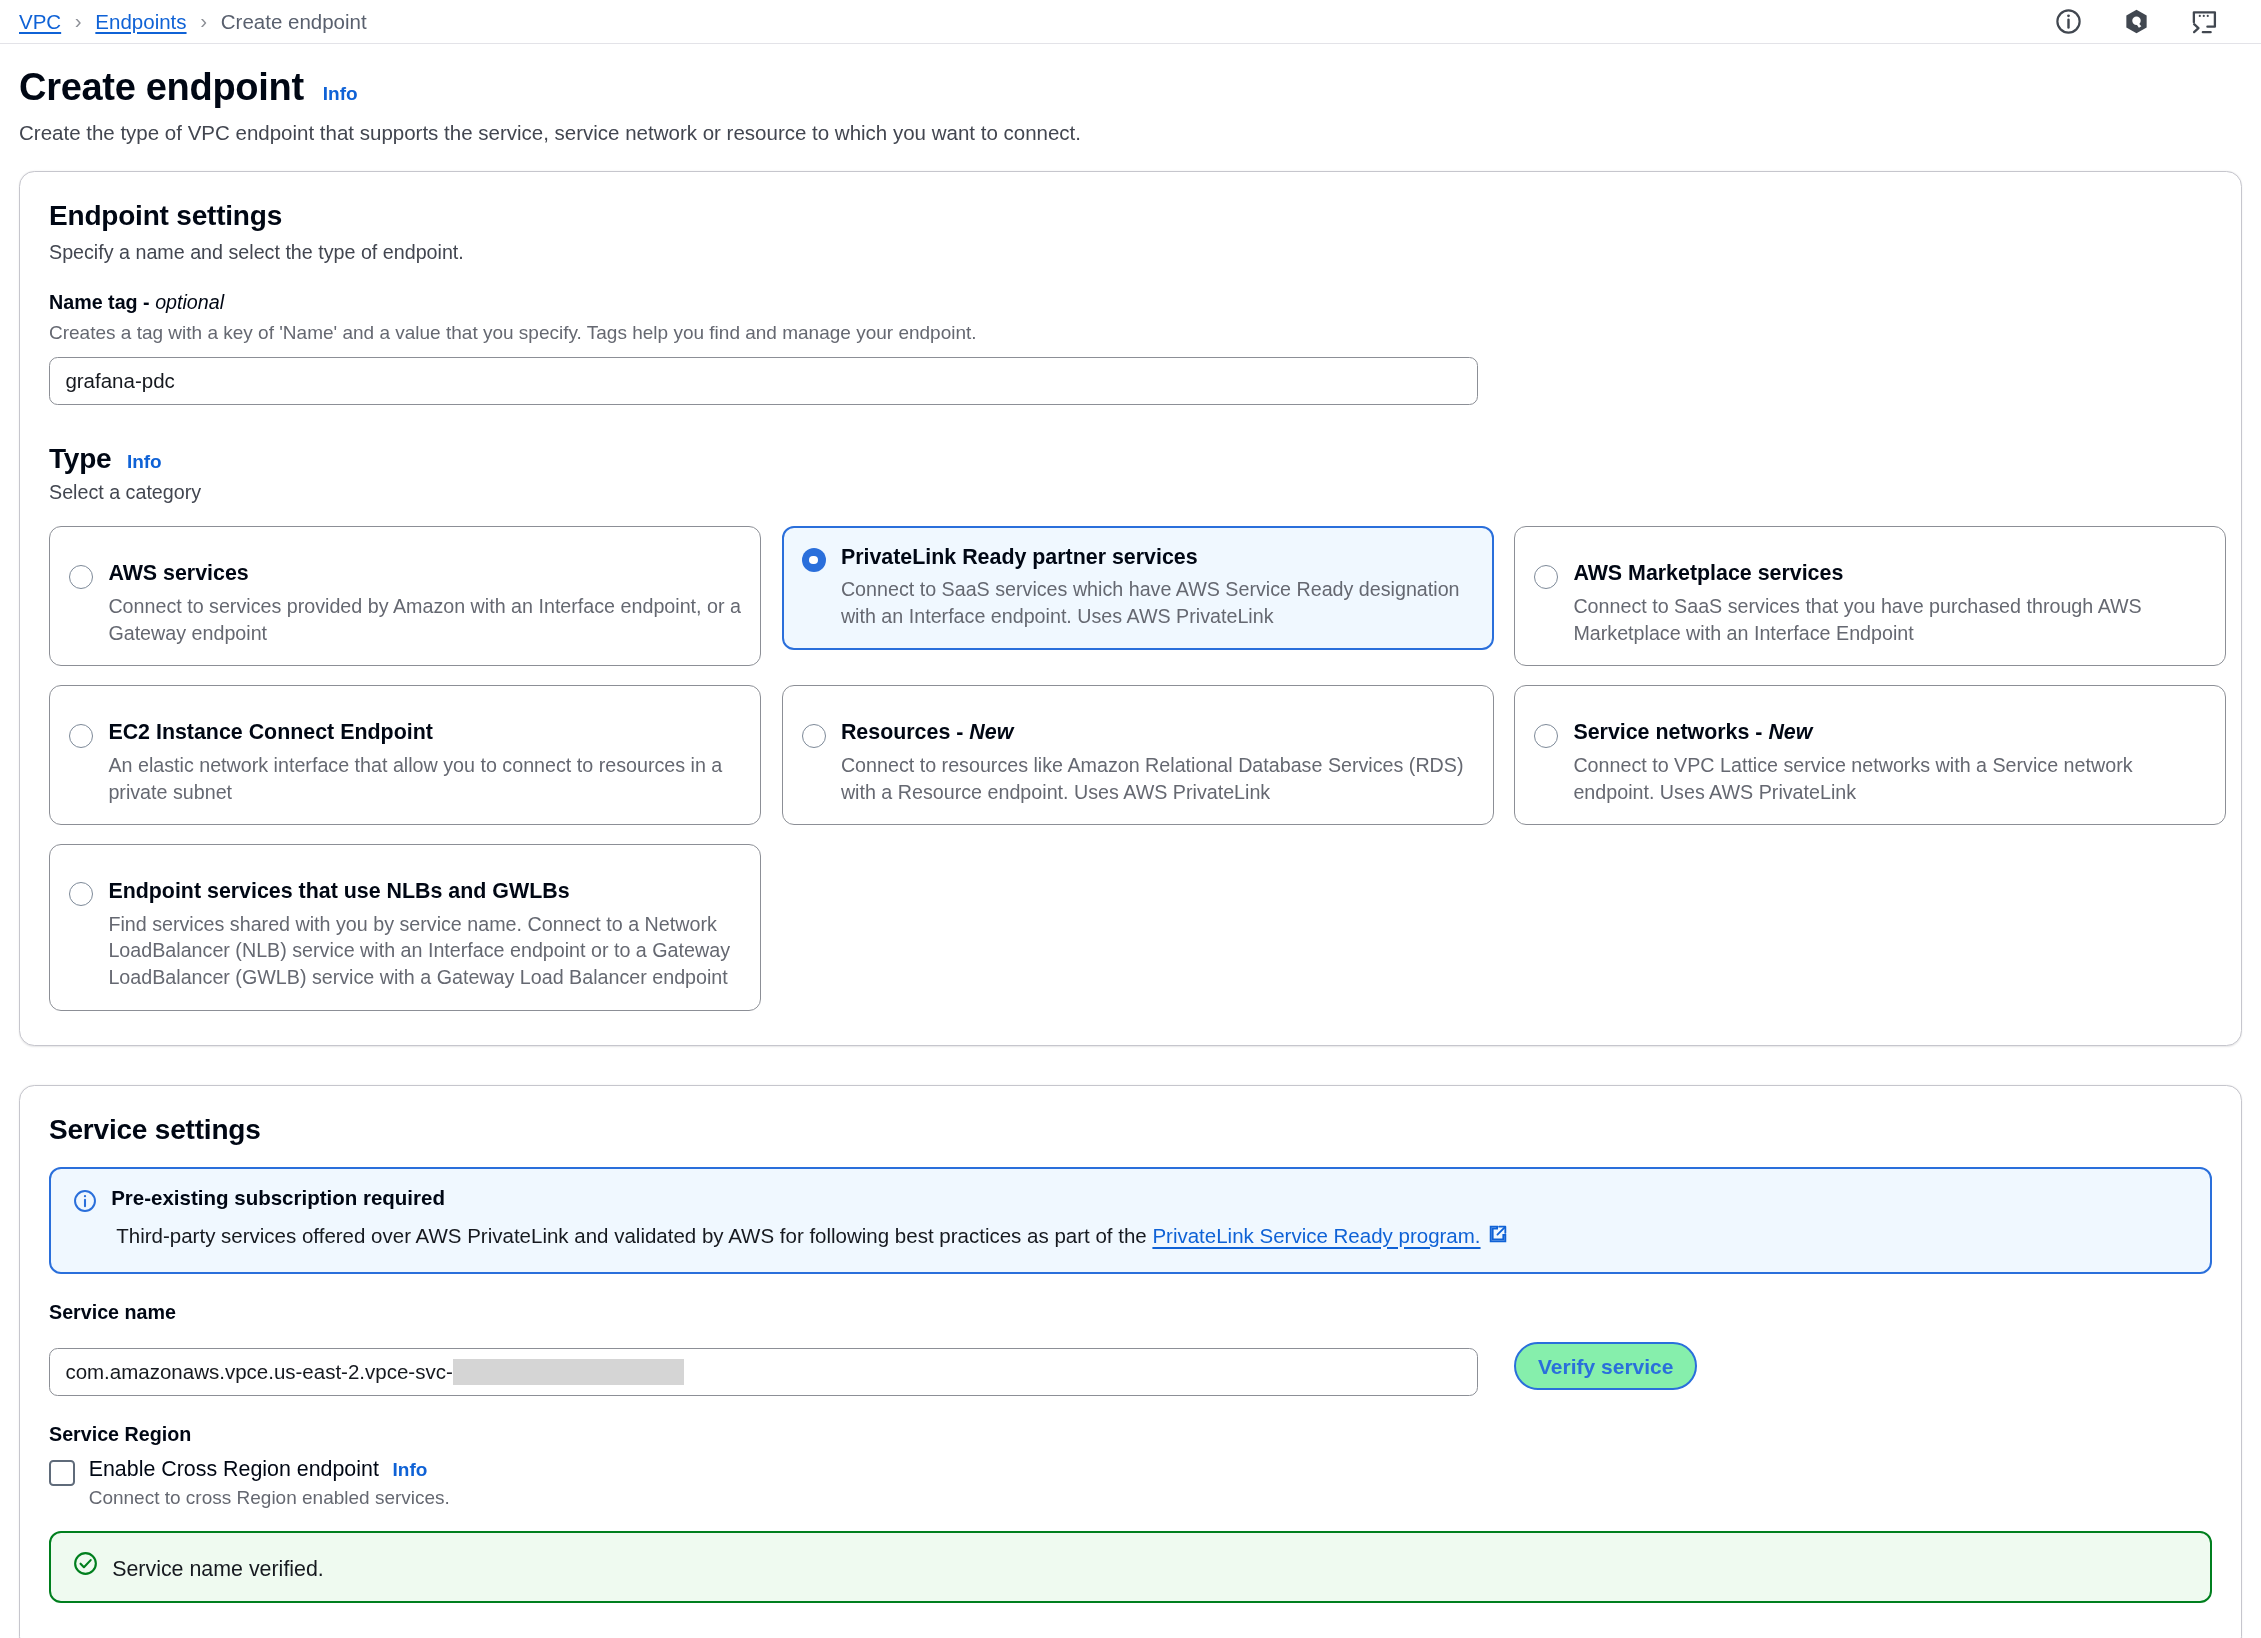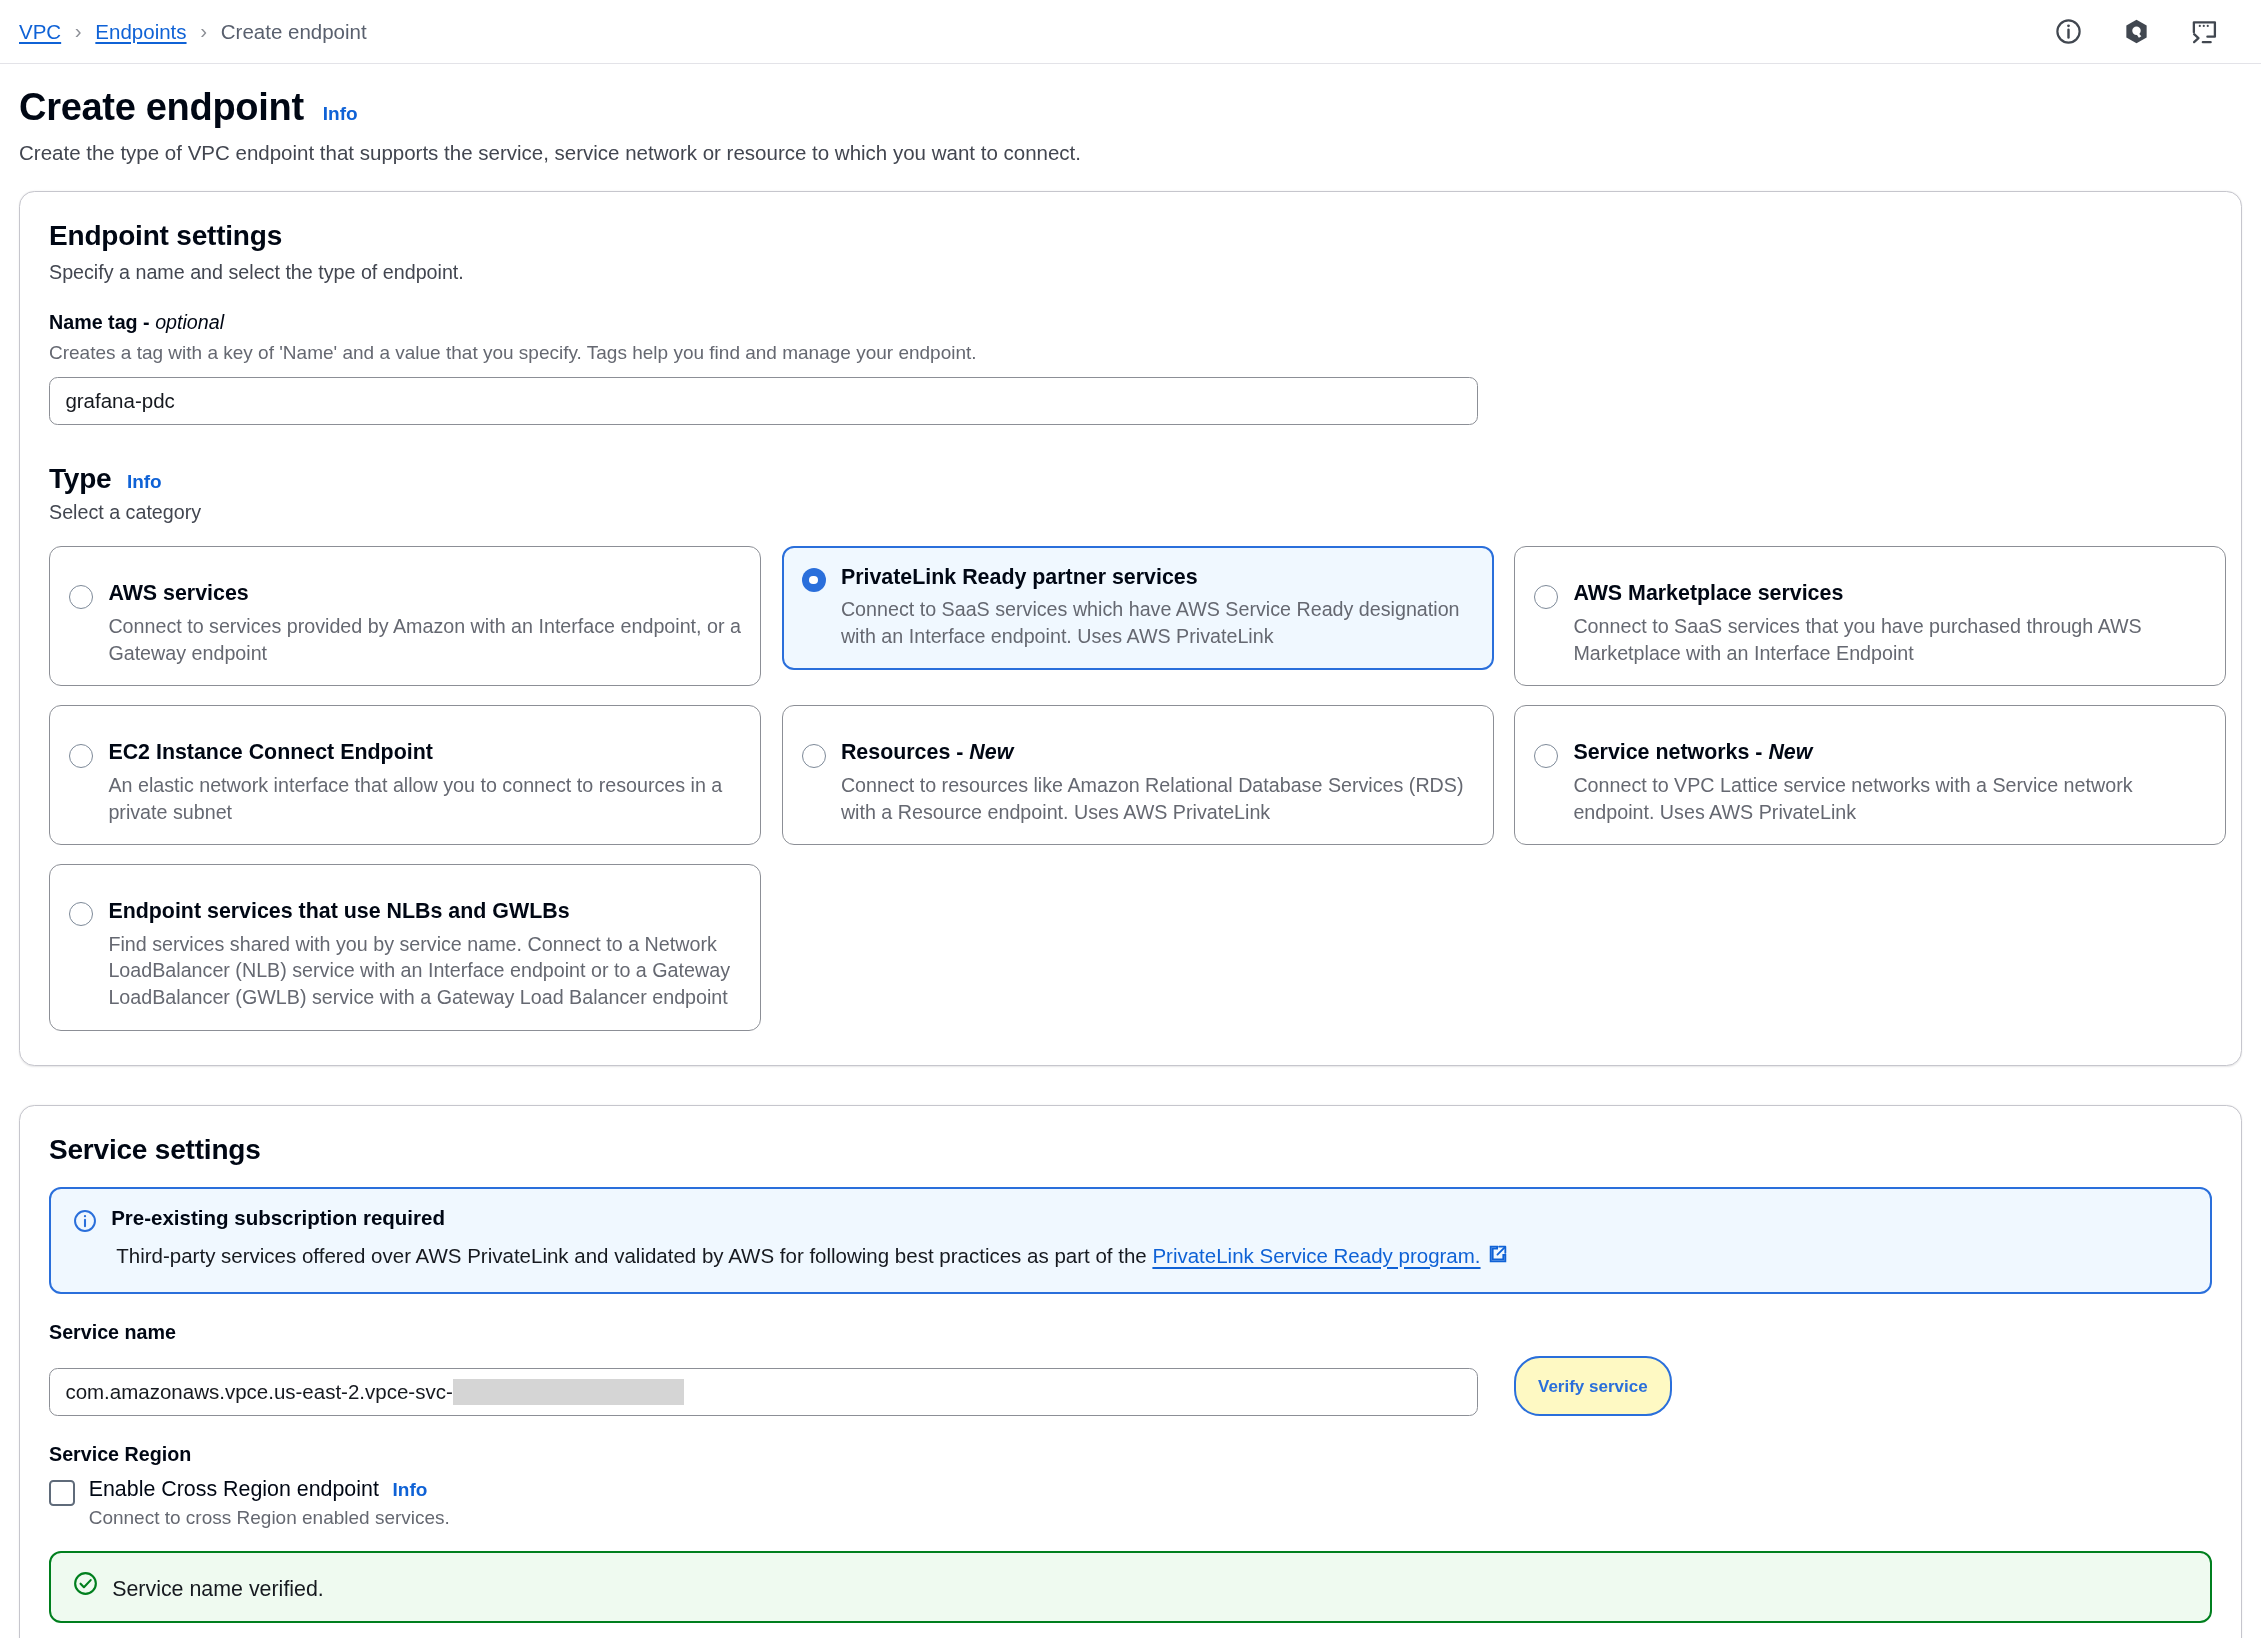--- a/index.html
+++ b/index.html
@@ -12,21 +12,21 @@
   }
   body {
     width: 2261px;
     min-height: 1638px;
     font-size: 19.7px;
     -webkit-font-smoothing: antialiased;
   }
 
   
   .topbar {
-    height: 64px;
+    height: 44px;
     display: flex;
     align-items: center;
     justify-content: space-between;
     padding: 0 20.5px 0 19px;
     border-bottom: 1.7px solid #e3e3e8;
     background: #ffffff;
   }
   .breadcrumb {
     display: flex;
     align-items: center;
@@ -296,26 +296,26 @@
   
   .svc-row {
     margin-top: 12px;
     display: flex;
     align-items: center;
     gap: 36px;
   }
   .btn-normal {
     border: 2.6px solid #2a6fdb;
     border-radius: 26px;
-    background: #fef9c3;
+    background: #86efac;
     color: #2a6fdb;
-    font-size: 17px;
+    font-size: 21px;
     font-weight: 700;
     padding: 0 22px;
-    height: 60px;
+    height: 48px;
     line-height: 45px;
     cursor: pointer;
     white-space: nowrap;
     font-family: "Liberation Sans", sans-serif;
   }
 
   
   .check-row {
     margin-top: 10.3px;
     display: flex;

